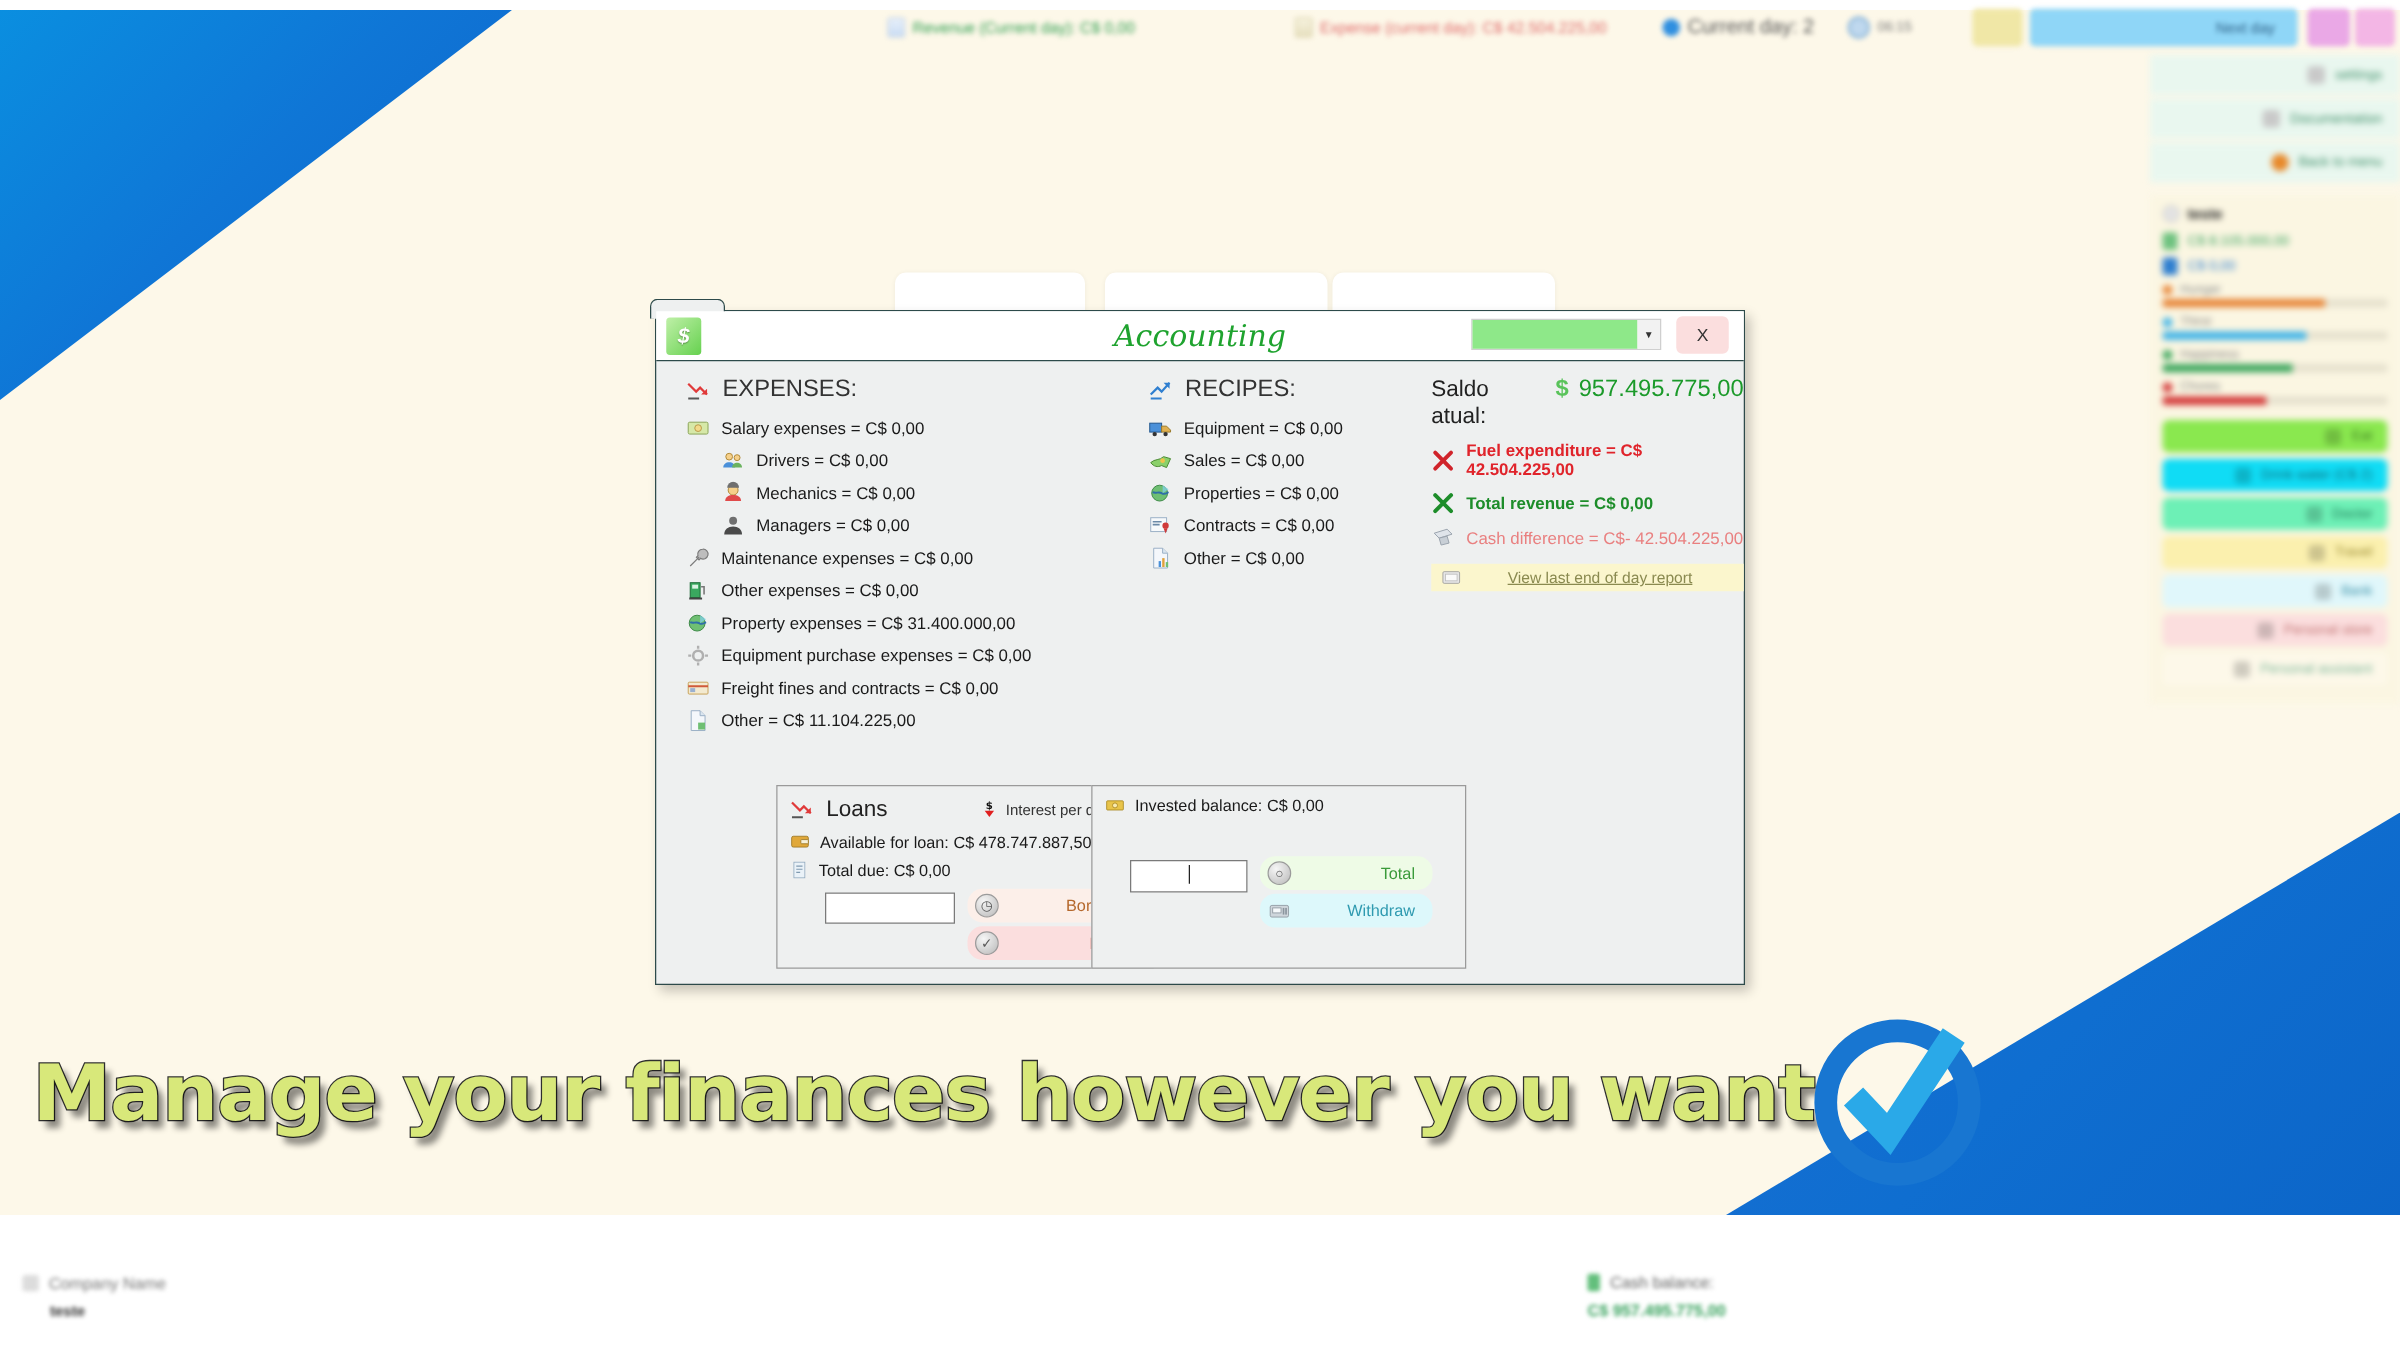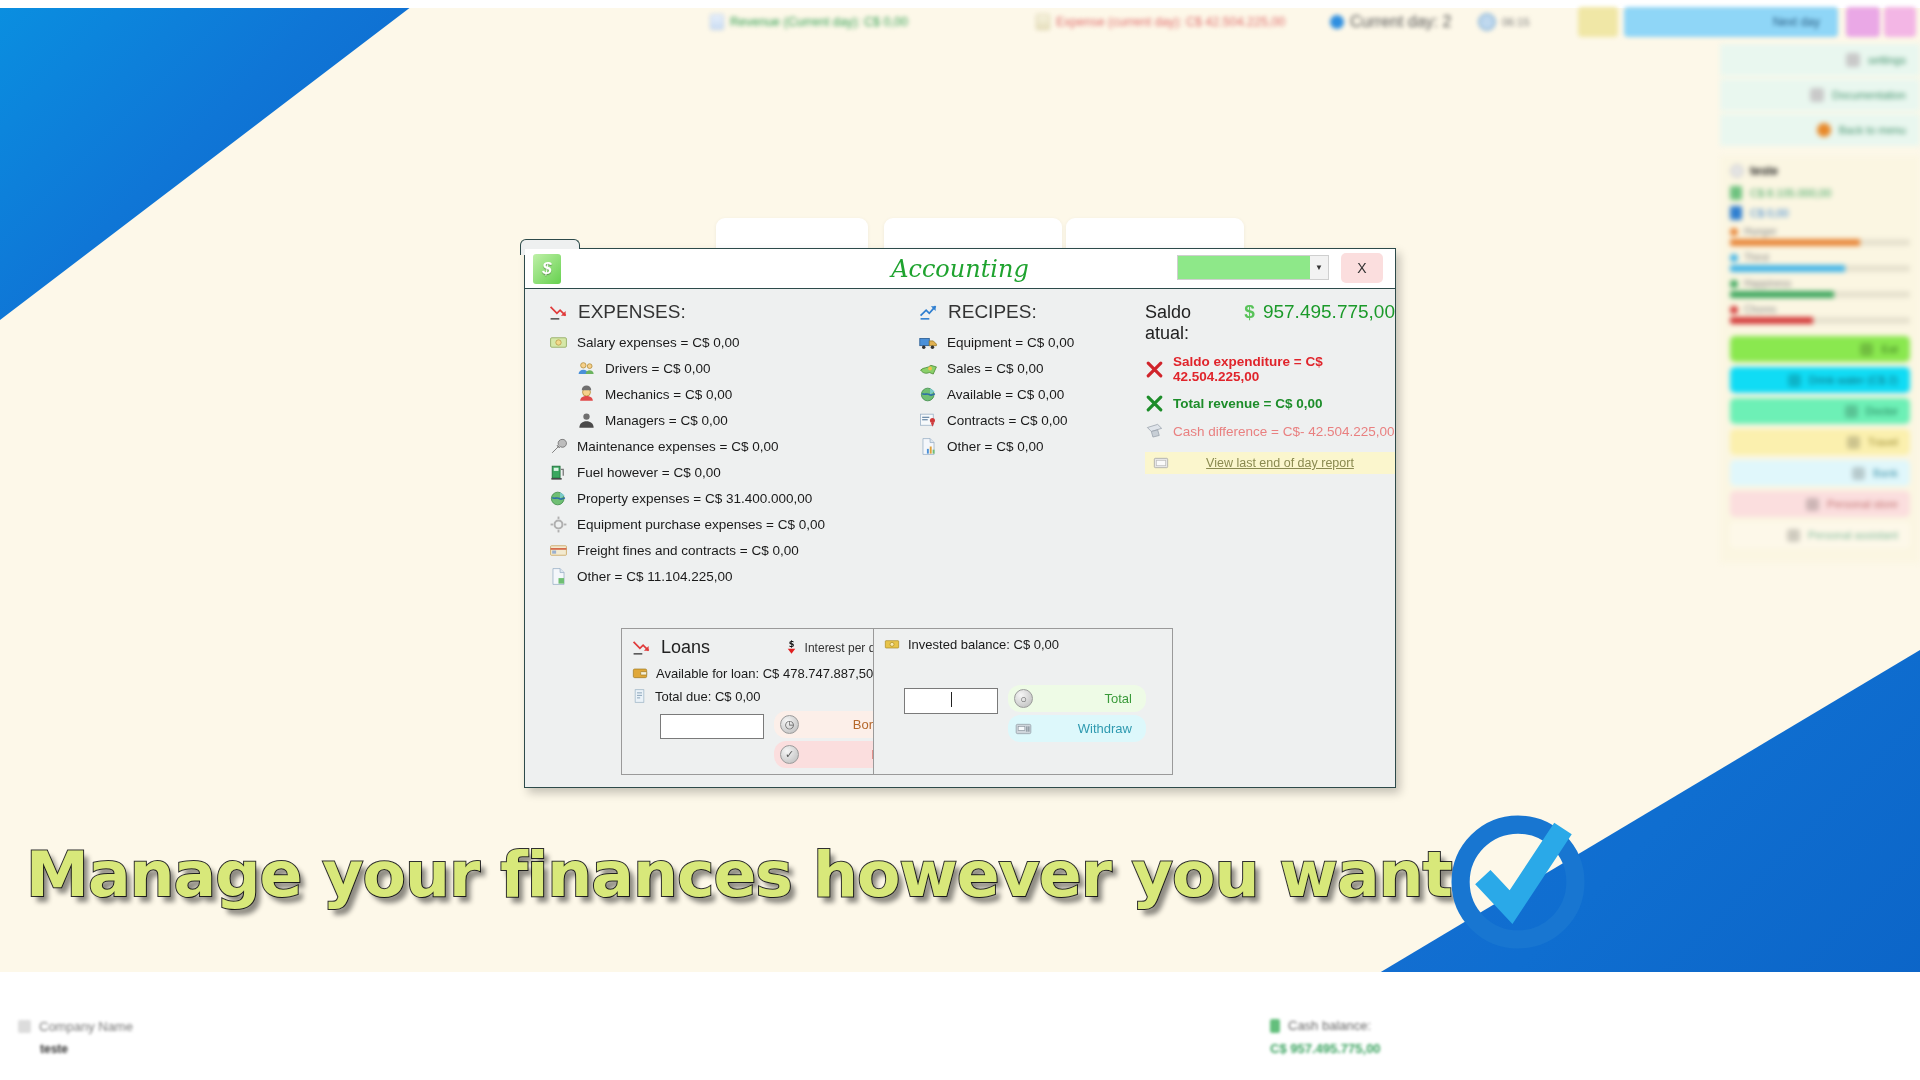--- a/index.html
+++ b/index.html
@@ -448,21 +448,21 @@
         <span>Maintenance expenses = C$ 0,00</span>
       </div>
 
       <div class="item">
         <svg class="ico" viewBox="0 0 24 24">
           <rect x="4" y="4" width="10" height="15" fill="#3aa85f" stroke="#1e6b38"></rect>
           <rect x="6" y="6" width="6" height="4" fill="#d9f2e2"></rect>
           <path d="M15 8h3v8" stroke="#777" stroke-width="1.6" fill="none"></path>
           <rect x="3" y="19" width="13" height="2" fill="#444"></rect>
         </svg>
-        <span>Fuel however = C$ 0,00</span>
+        <span>Other expenses = C$ 0,00</span>
       </div>
 
       <div class="item">
         <svg class="ico" viewBox="0 0 24 24">
           <circle cx="11" cy="12" r="8" fill="#6fbf73" stroke="#3e8a48"></circle>
           <path d="M4 11c3 2 6-1 9 1s5 0 7-1" stroke="#2f6fa8" stroke-width="2" fill="none"></path>
           <path d="M14 4l6 4-6 4z" fill="#7fd0e0" opacity=".8"></path>
         </svg>
         <span>Property expenses = C$  31.400.000,00</span>
       </div>
@@ -526,21 +526,21 @@
         </svg>
         <span>Sales = C$ 0,00</span>
       </div>
 
       <div class="item">
         <svg class="ico" viewBox="0 0 24 24">
           <circle cx="11" cy="12" r="8" fill="#6fbf73" stroke="#3e8a48"></circle>
           <path d="M4 11c3 2 6-1 9 1s5 0 7-1" stroke="#2f6fa8" stroke-width="2" fill="none"></path>
           <path d="M14 4l6 4-6 4z" fill="#7fd0e0" opacity=".8"></path>
         </svg>
-        <span>Available = C$   0,00</span>
+        <span>Properties = C$   0,00</span>
       </div>
 
       <div class="item">
         <svg class="ico" viewBox="0 0 24 24">
           <rect x="2" y="4" width="16" height="14" fill="#f6f9fb" stroke="#9bb0c6"></rect>
           <line x1="4" y1="8" x2="13" y2="8" stroke="#6b8aa8" stroke-width="1.6"></line>
           <line x1="4" y1="11" x2="11" y2="11" stroke="#6b8aa8" stroke-width="1.6"></line>
           <circle cx="17" cy="12" r="3.2" fill="#d03a3a"></circle>
           <path d="M15 15l2 5 2-5z" fill="#d03a3a"></path>
         </svg>
@@ -563,21 +563,21 @@
       <div class="saldo">
         <span>Saldo atual:</span>
         <span class="dollar">$</span>
         <span class="amt">957.495.775,00</span>
       </div>
 
       <div class="tot red">
         <svg class="ico" viewBox="0 0 24 24">
           <path d="M4 4l16 16M20 4L4 20" stroke="#d0242b" stroke-width="4" stroke-linecap="round"></path>
         </svg>
-        <span>Saldo expenditure = C$ 42.504.225,00</span>
+        <span>Fuel expenditure = C$ 42.504.225,00</span>
       </div>
 
       <div class="tot green">
         <svg class="ico" viewBox="0 0 24 24">
           <path d="M4 4l16 16M20 4L4 20" stroke="#1d8d2a" stroke-width="4" stroke-linecap="round"></path>
         </svg>
         <span>Total revenue = C$ 0,00</span>
       </div>
 
       <div class="tot soft">

